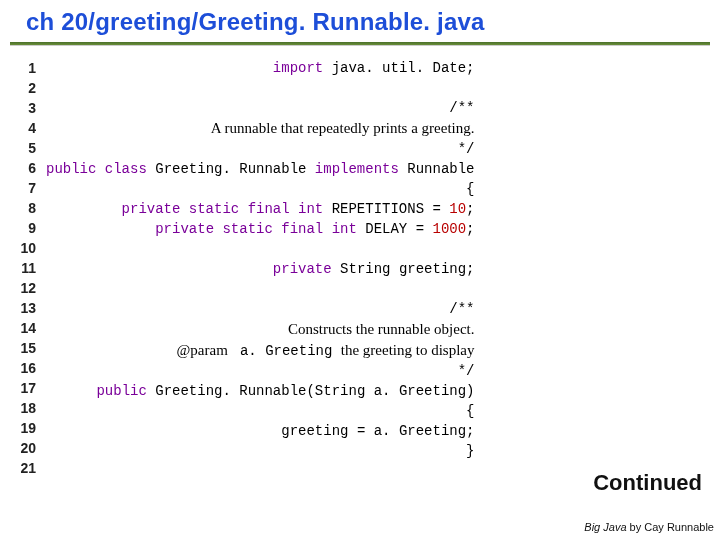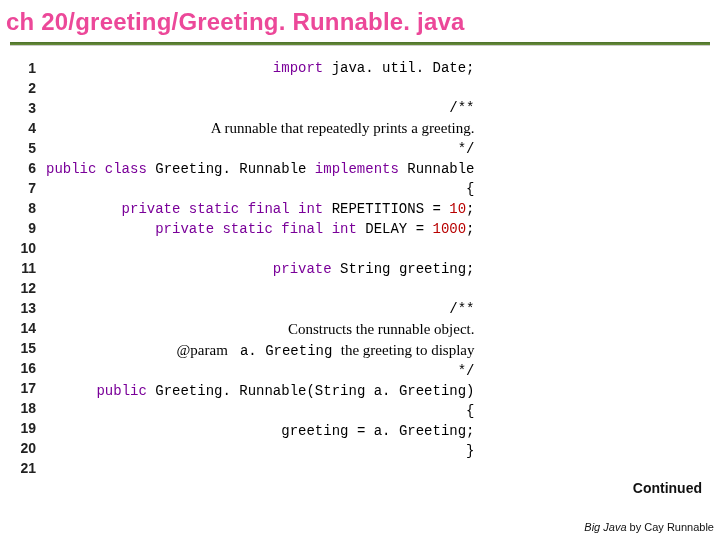--- a/index.html
+++ b/index.html
@@ -7,22 +7,22 @@
     width: 720px;
     height: 540px;
     background: #fff;
     font-family: Arial, Helvetica, sans-serif;
     position: relative;
     overflow: hidden;
   }
   .title {
     font-size: 24px;
     font-weight: bold;
-    color: #ec4899;
-    padding: 8px 10px 6px 6px;
+    color: #1d4ed8;
+    padding: 8px 10px 6px 26px;
     letter-spacing: 0.2px;
   }
   .rule {
     margin: 0 10px 12px 10px;
     height: 4px;
     background: linear-gradient(#4a6f2a, #6a8f3a);
     border-bottom: 1px solid #ccc;
   }
   .code-area {
     display: flex;
@@ -48,21 +48,21 @@
     text-align: right;
   }
   .kw { color: #7a0099; }
   .num { color: #b80000; }
   .serif { font-family: "Times New Roman", Times, serif; font-size: 15px; }
   .mono { font-family: "Courier New", monospace; font-size: 14px; }
   .continued {
     position: absolute;
     right: 18px;
     bottom: 44px;
-    font-size: 14px;
+    font-size: 22px;
     font-weight: bold;
     color: #111;
   }
   .foot {
     position: absolute;
     right: 6px;
     bottom: 6px;
     text-align: right;
     font-size: 11px;
     color: #111;

